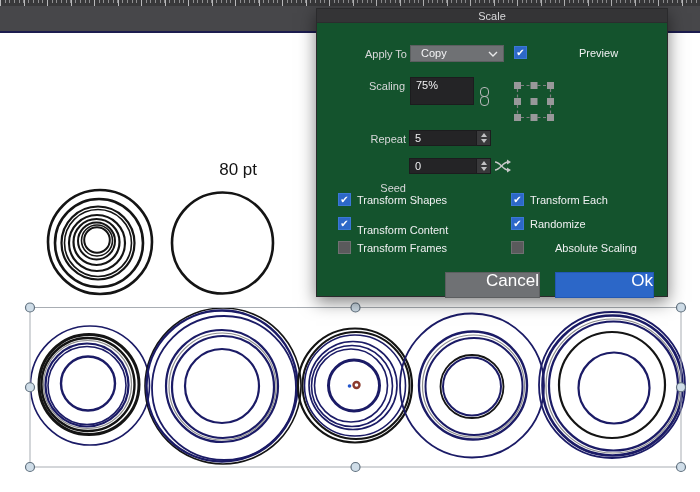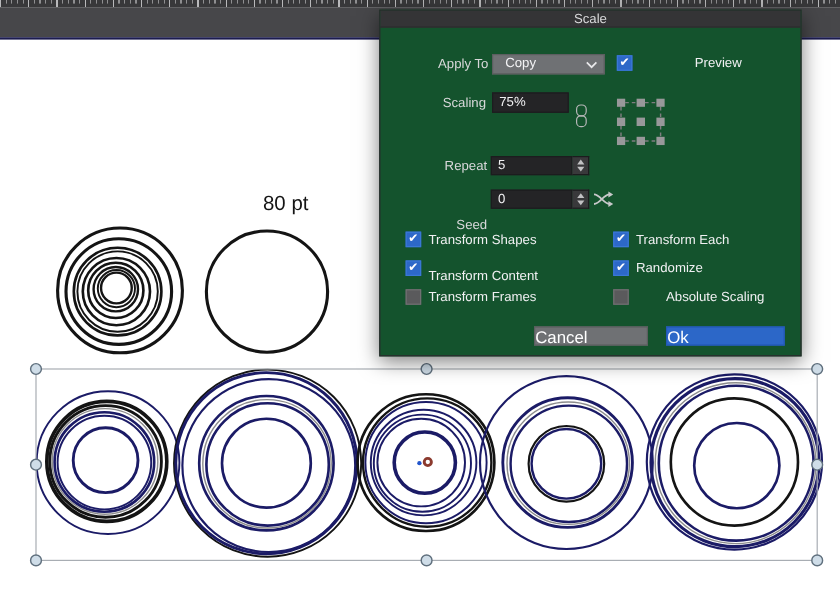--- a/index.html
+++ b/index.html
@@ -55,22 +55,22 @@
     display:flex; flex-direction:column; align-items:center; justify-content:center; gap:2px;
   }
   .spin-up { width:0; height:0; border-left:3px solid transparent; border-right:3px solid transparent; border-bottom:4px solid #c2c2c4; }
   .spin-dn { width:0; height:0; border-left:3px solid transparent; border-right:3px solid transparent; border-top:4px solid #c2c2c4; }
 
   .cb { position:absolute; width:13px; height:13px; background:#5a5a5c; border:1px solid #707072;
         color:#ffffff; font-size:10px; line-height:12px; text-align:center; }
   .cb.checked { background:#2d68c8; border-color:#3a77d6; }
   .cb-label { position:absolute; color:#f0f0f2; line-height:13px; white-space:nowrap; }
 
-  .btn { position:absolute; top:263px; height:16px; text-align:left; line-height:16px;
-         color:#ffffff; font-size:14px; }
+  .btn { position:absolute; top:263px; height:26px; text-align:right; line-height:16px;
+         color:#ffffff; font-size:17px; }
   .btn-cancel { left:128px; width:95px; background:#6f7174; border:1px solid #5c5e60; }
   .btn-ok     { left:238px; width:99px; background:#2c67c8; border:1px solid #2258b4; }
 
   .link-icon { position:absolute; left:162px; top:78px; width:12px; height:21px; }
   .link-icon .l1,.link-icon .l2 { position:absolute; left:1px; width:9px; height:10px;
     border:1.6px solid #b7b7b9; border-radius:4px; }
   .link-icon .l1 { top:0; } .link-icon .l2 { top:9px; }
 
   .anchor-grid { position:absolute; left:197px; top:73px; }
   .shuffle { position:absolute; left:177px; top:150px; }
@@ -162,21 +162,21 @@
   <div class="dropdown">
     <span>Copy</span>
     <svg class="chev" width="10" height="8" viewBox="0 0 10 8">
       <polyline points="1,2 5,6 9,2" fill="none" stroke="#e8e8ea" stroke-width="1.4"></polyline>
     </svg>
   </div>
   <div class="cb checked" style="left:197px;top:37px;">✔</div>
   <div class="cb-label" style="left:214px;top:38px;padding-left:48px;">Preview</div>
 
   <div class="fld-label" style="left:18px;top:71px;width:70px;">Scaling</div>
-  <div class="input" style="left:93px;top:68px;width:64px;height:17px;">75%</div>
+  <div class="input" style="left:93px;top:68px;width:64px;height:28px;">75%</div>
 
   <div class="link-icon">
       <span class="l1"></span>
       <span class="l2"></span>
     </div>
 
   <svg class="anchor-grid" width="40" height="39" viewBox="0 0 40 39">
     <g stroke="#7e7e80" stroke-width="1.2" stroke-dasharray="3 2.5">
       <line x1="7" y1="3.5" x2="16.5" y2="3.5"></line>
         <line x1="23.5" y1="3.5" x2="33" y2="3.5"></line>

